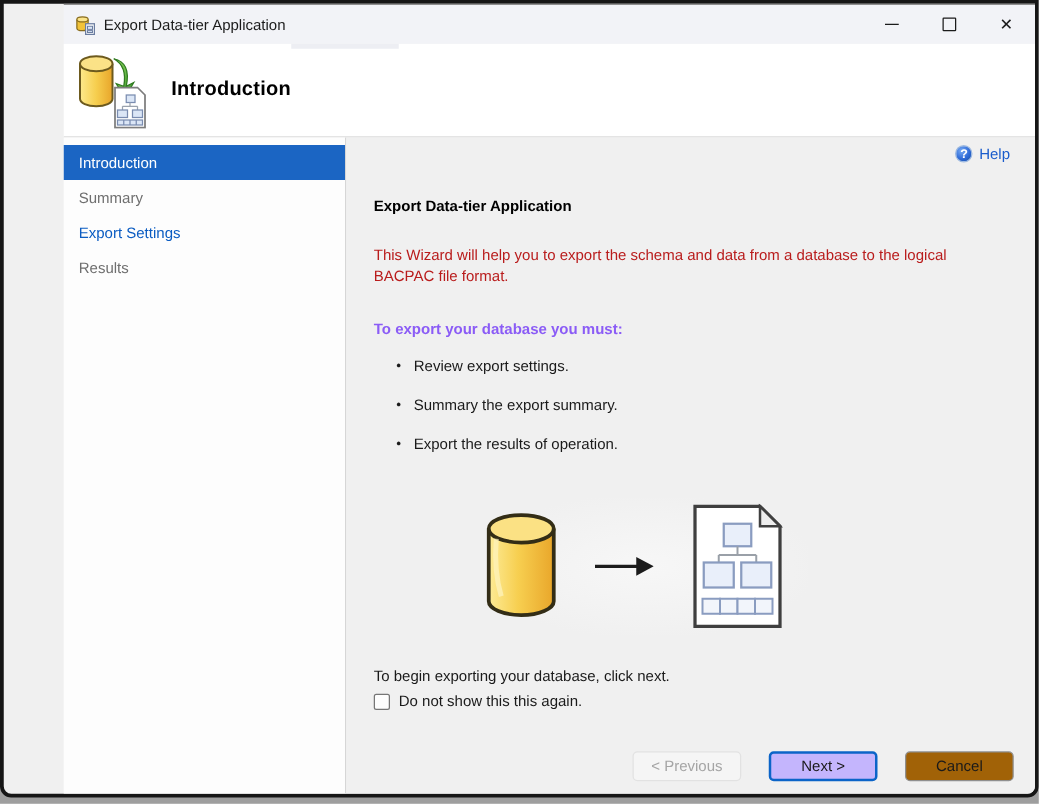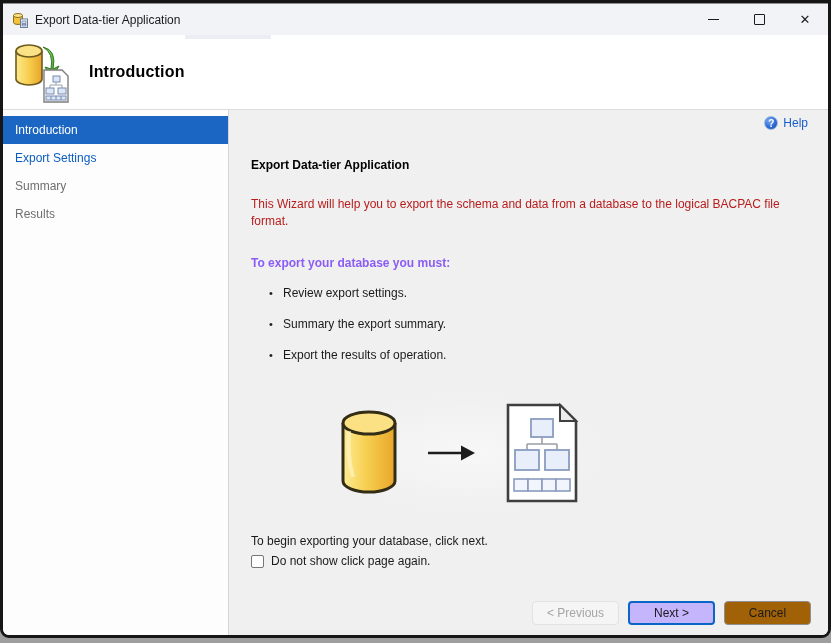--- a/index.html
+++ b/index.html
@@ -6,21 +6,21 @@
   body{
     width:831px;height:643px;position:relative;overflow:hidden;
     background:#9e9e9e;
     font-family:"Liberation Sans","DejaVu Sans",sans-serif;
     -webkit-font-smoothing:antialiased;
   }
   .window{
     position:absolute;left:0;top:0;right:0;bottom:5px;
     border:3px solid #161616;border-radius:0 0 9px 9px;
     background:#f0f0f0;overflow:hidden;
-    display:flex;flex-direction:column;
+    display:flex;flex-direction:column;padding-left:48px;
   }
   
   .titlebar{
     height:31px;flex:0 0 31px;background:#f2f3f7;border-top:1px solid #8f8f8f;
     display:flex;align-items:center;padding-left:9px;position:relative;
   }
   .titlebar-artifact{position:absolute;left:182px;top:31px;width:86px;height:4px;background:#edeef3;}
   .titlebar-title{font-size:12px;color:#1b1b1b;margin-left:7px;}
   .win-controls{margin-left:auto;display:flex;height:100%;}
   .win-btn{width:46px;height:100%;display:flex;align-items:center;justify-content:center;color:#1b1b1b;font-size:13px;}
@@ -65,21 +65,21 @@
     margin:36px 0 0 88px;width:260px;height:110px;display:flex;align-items:center;gap:28px;
     background:radial-gradient(ellipse at center,#f7f7f7 0%,#f0f0f0 75%);
   }
   .note{font-size:12px;color:#1a1a1a;margin:26px 0 0 0;line-height:14px;}
   .checkbox-row{display:flex;align-items:center;margin-top:6px;gap:7px;}
   .checkbox{
     width:13px;height:13px;border:1px solid #767676;border-radius:2px;background:#fdfdfd;box-sizing:border-box;
   }
   .checkbox-label{font-size:12px;color:#1a1a1a;}
   
-  .footer-buttons{position:absolute;right:17px;bottom:10px;display:flex;gap:9px;}
+  .footer-buttons{position:absolute;right:17px;bottom:10px;display:flex;gap:22px;}
   .btn{
     min-width:87px;height:24px;font-size:12px;font-family:inherit;
     display:flex;align-items:center;justify-content:center;box-sizing:border-box;
     background:#a16207;border:1px solid #8f8f8f;border-radius:4px;color:#1a1a1a;cursor:pointer;
   }
   .btn.disabled{background:#f5f5f5;border-color:#e2e2e2;color:#a5a5a5;cursor:default;}
   .btn.default{border:2px solid #0b64c8;background:#c4b5fd;}
 </style>
 </head>
 <body>
@@ -138,25 +138,25 @@
     </svg>
     <h1>Introduction</h1>
   </div>
 
   <div class="body-row">
 
     <div class="sidebar">
       <div class="nav-item selected">
         <span>Introduction</span>
       </div>
+      <div class="nav-item dim">
+        <span>Summary</span>
+      </div>
       <div class="nav-item link">
         <span>Export Settings</span>
-      </div>
-      <div class="nav-item dim">
-        <span>Summary</span>
       </div>
       <div class="nav-item dim">
         <span>Results</span>
       </div>
     </div>
 
     <div class="main">
 
       <div class="help-link">
         <span class="help-icon">?</span>
@@ -209,21 +209,21 @@
             <rect x="25" y="76" width="14" height="12" fill="#f2f5fb" stroke="#8a9cc0" stroke-width="1.6"></rect>
             <rect x="39" y="76" width="14" height="12" fill="#f2f5fb" stroke="#8a9cc0" stroke-width="1.6"></rect>
             <rect x="53" y="76" width="14" height="12" fill="#f2f5fb" stroke="#8a9cc0" stroke-width="1.6"></rect>
           </svg>
         </div>
 
         <p class="note">To begin exporting your database, click next.</p>
 
         <div class="checkbox-row">
           <span class="checkbox"></span>
-          <span class="checkbox-label">Do not show click page again.</span>
+          <span class="checkbox-label">Do not show this this again.</span>
         </div>
       </div>
 
       <div class="footer-buttons">
         <button class="btn disabled">&lt; Previous</button>
         <button class="btn default">Next &gt;</button>
         <button class="btn">Cancel</button>
       </div>
 
     </div>

